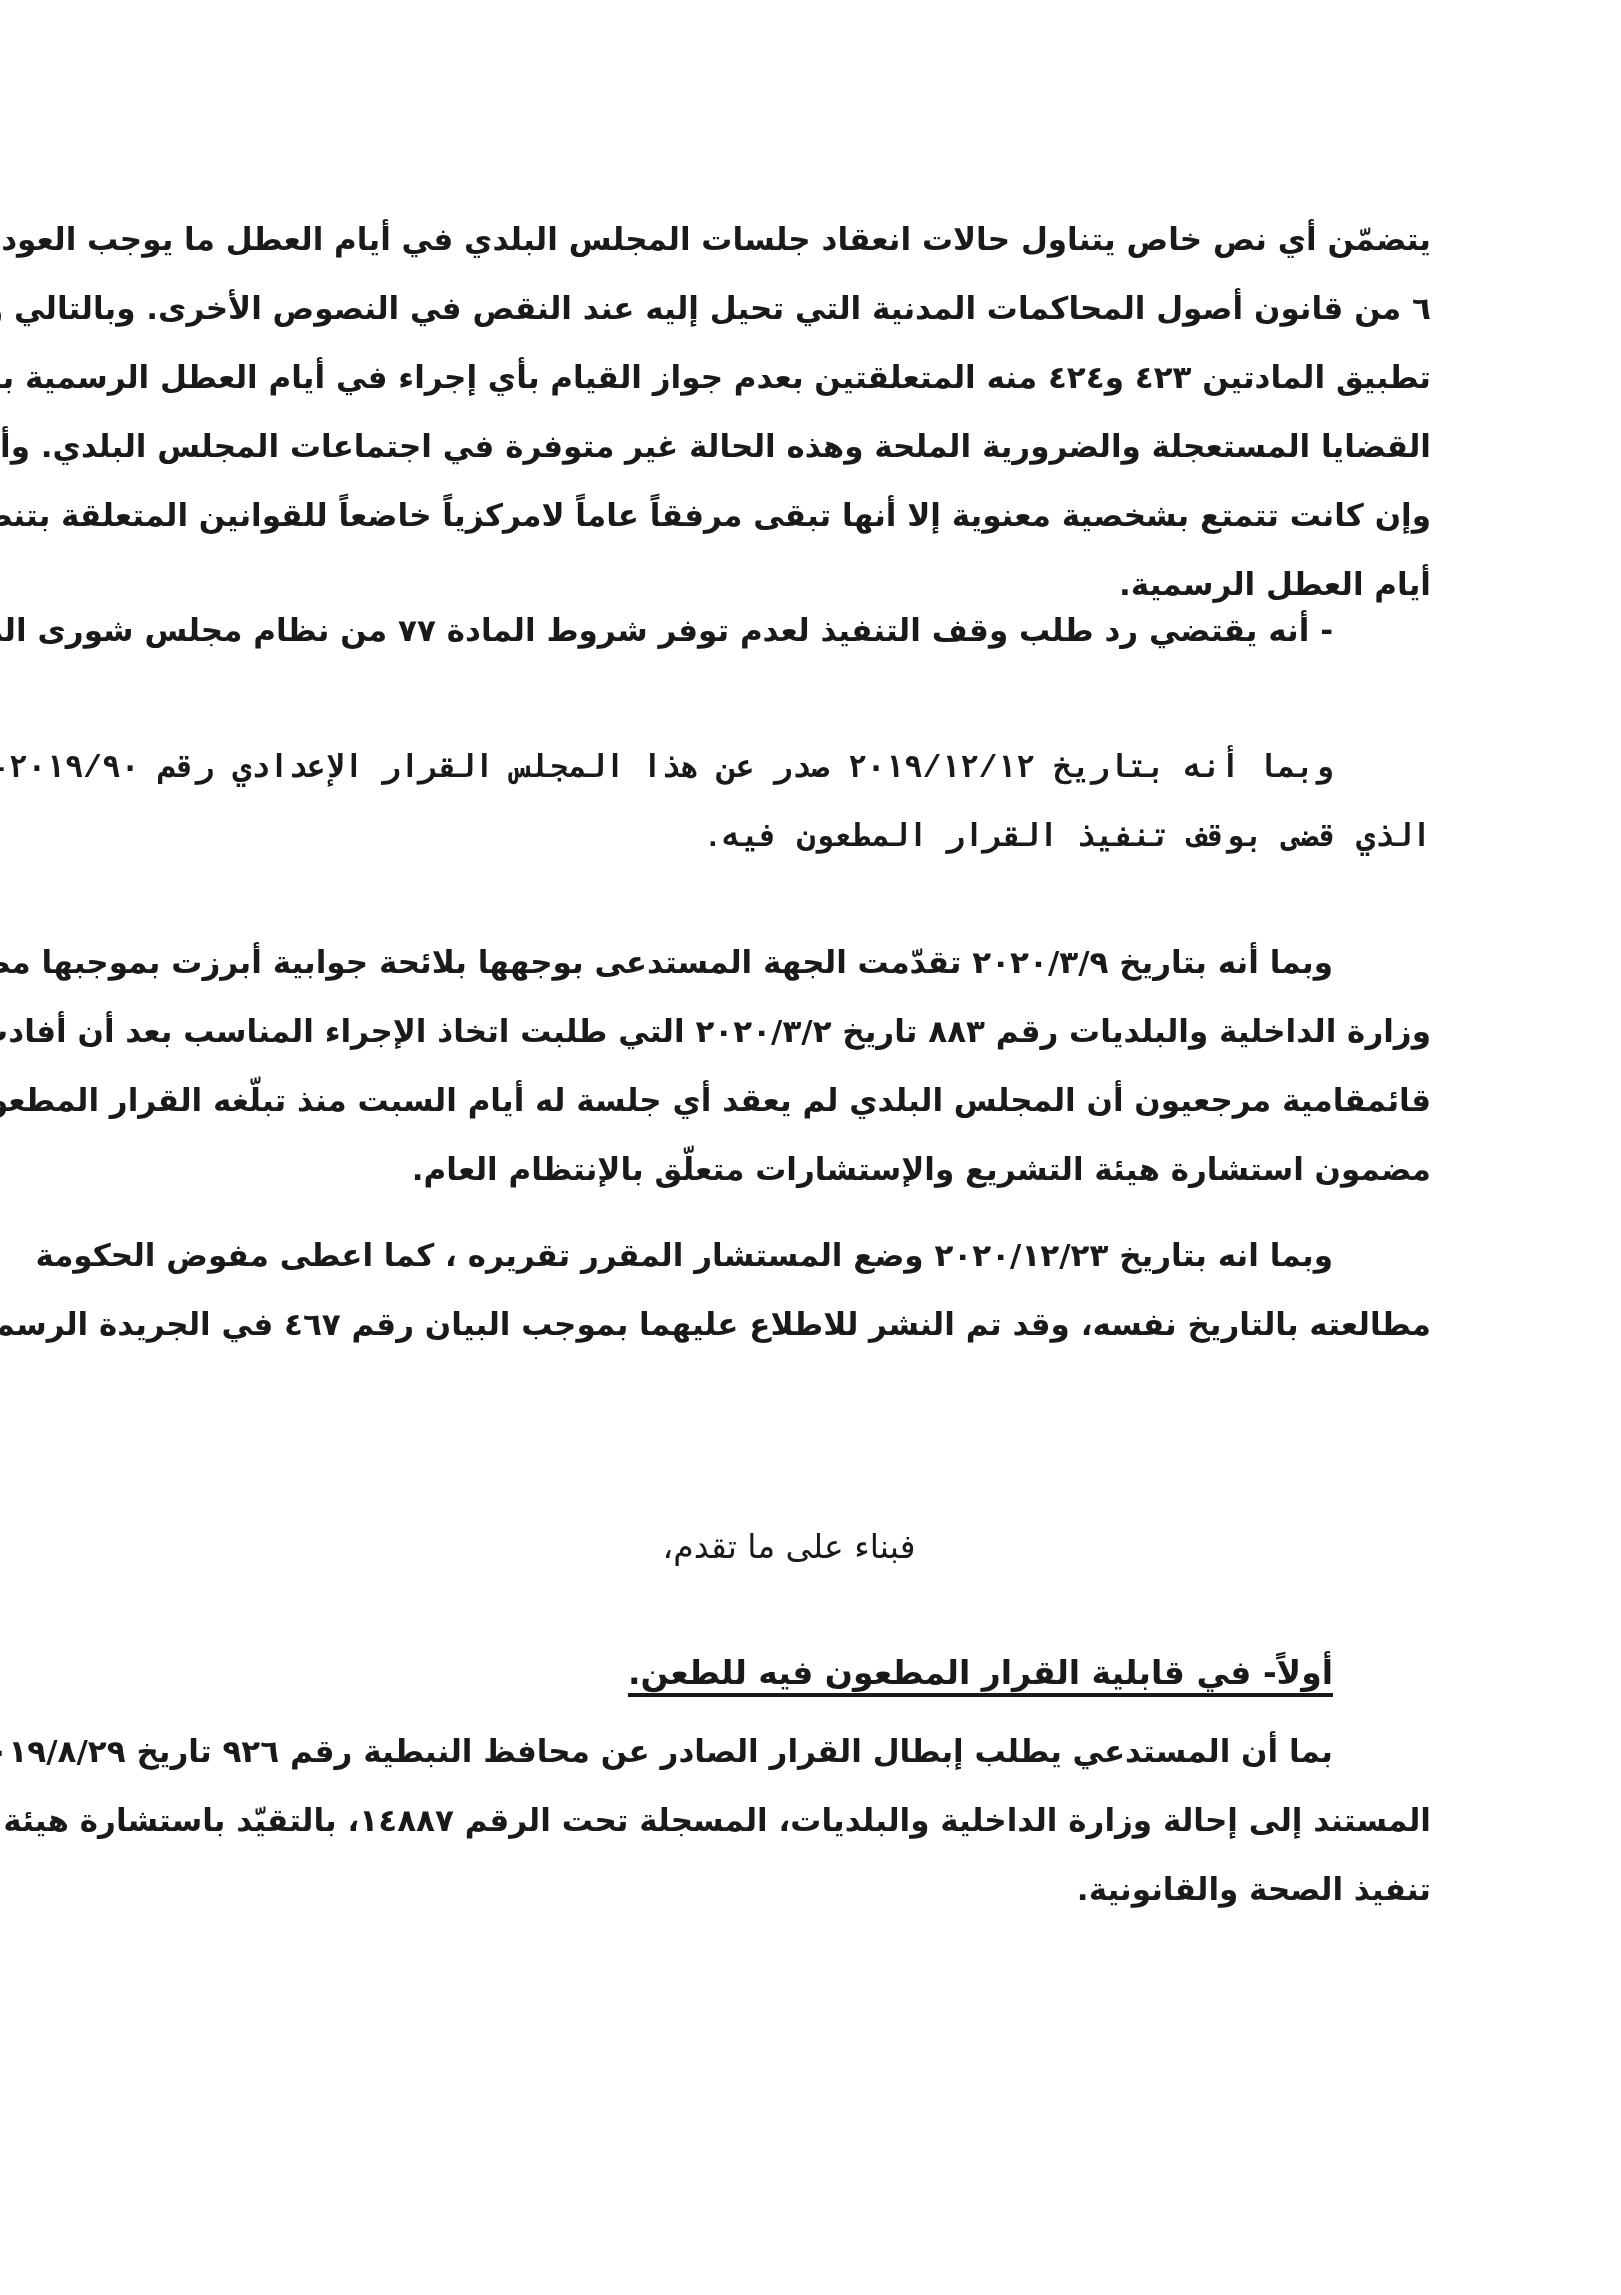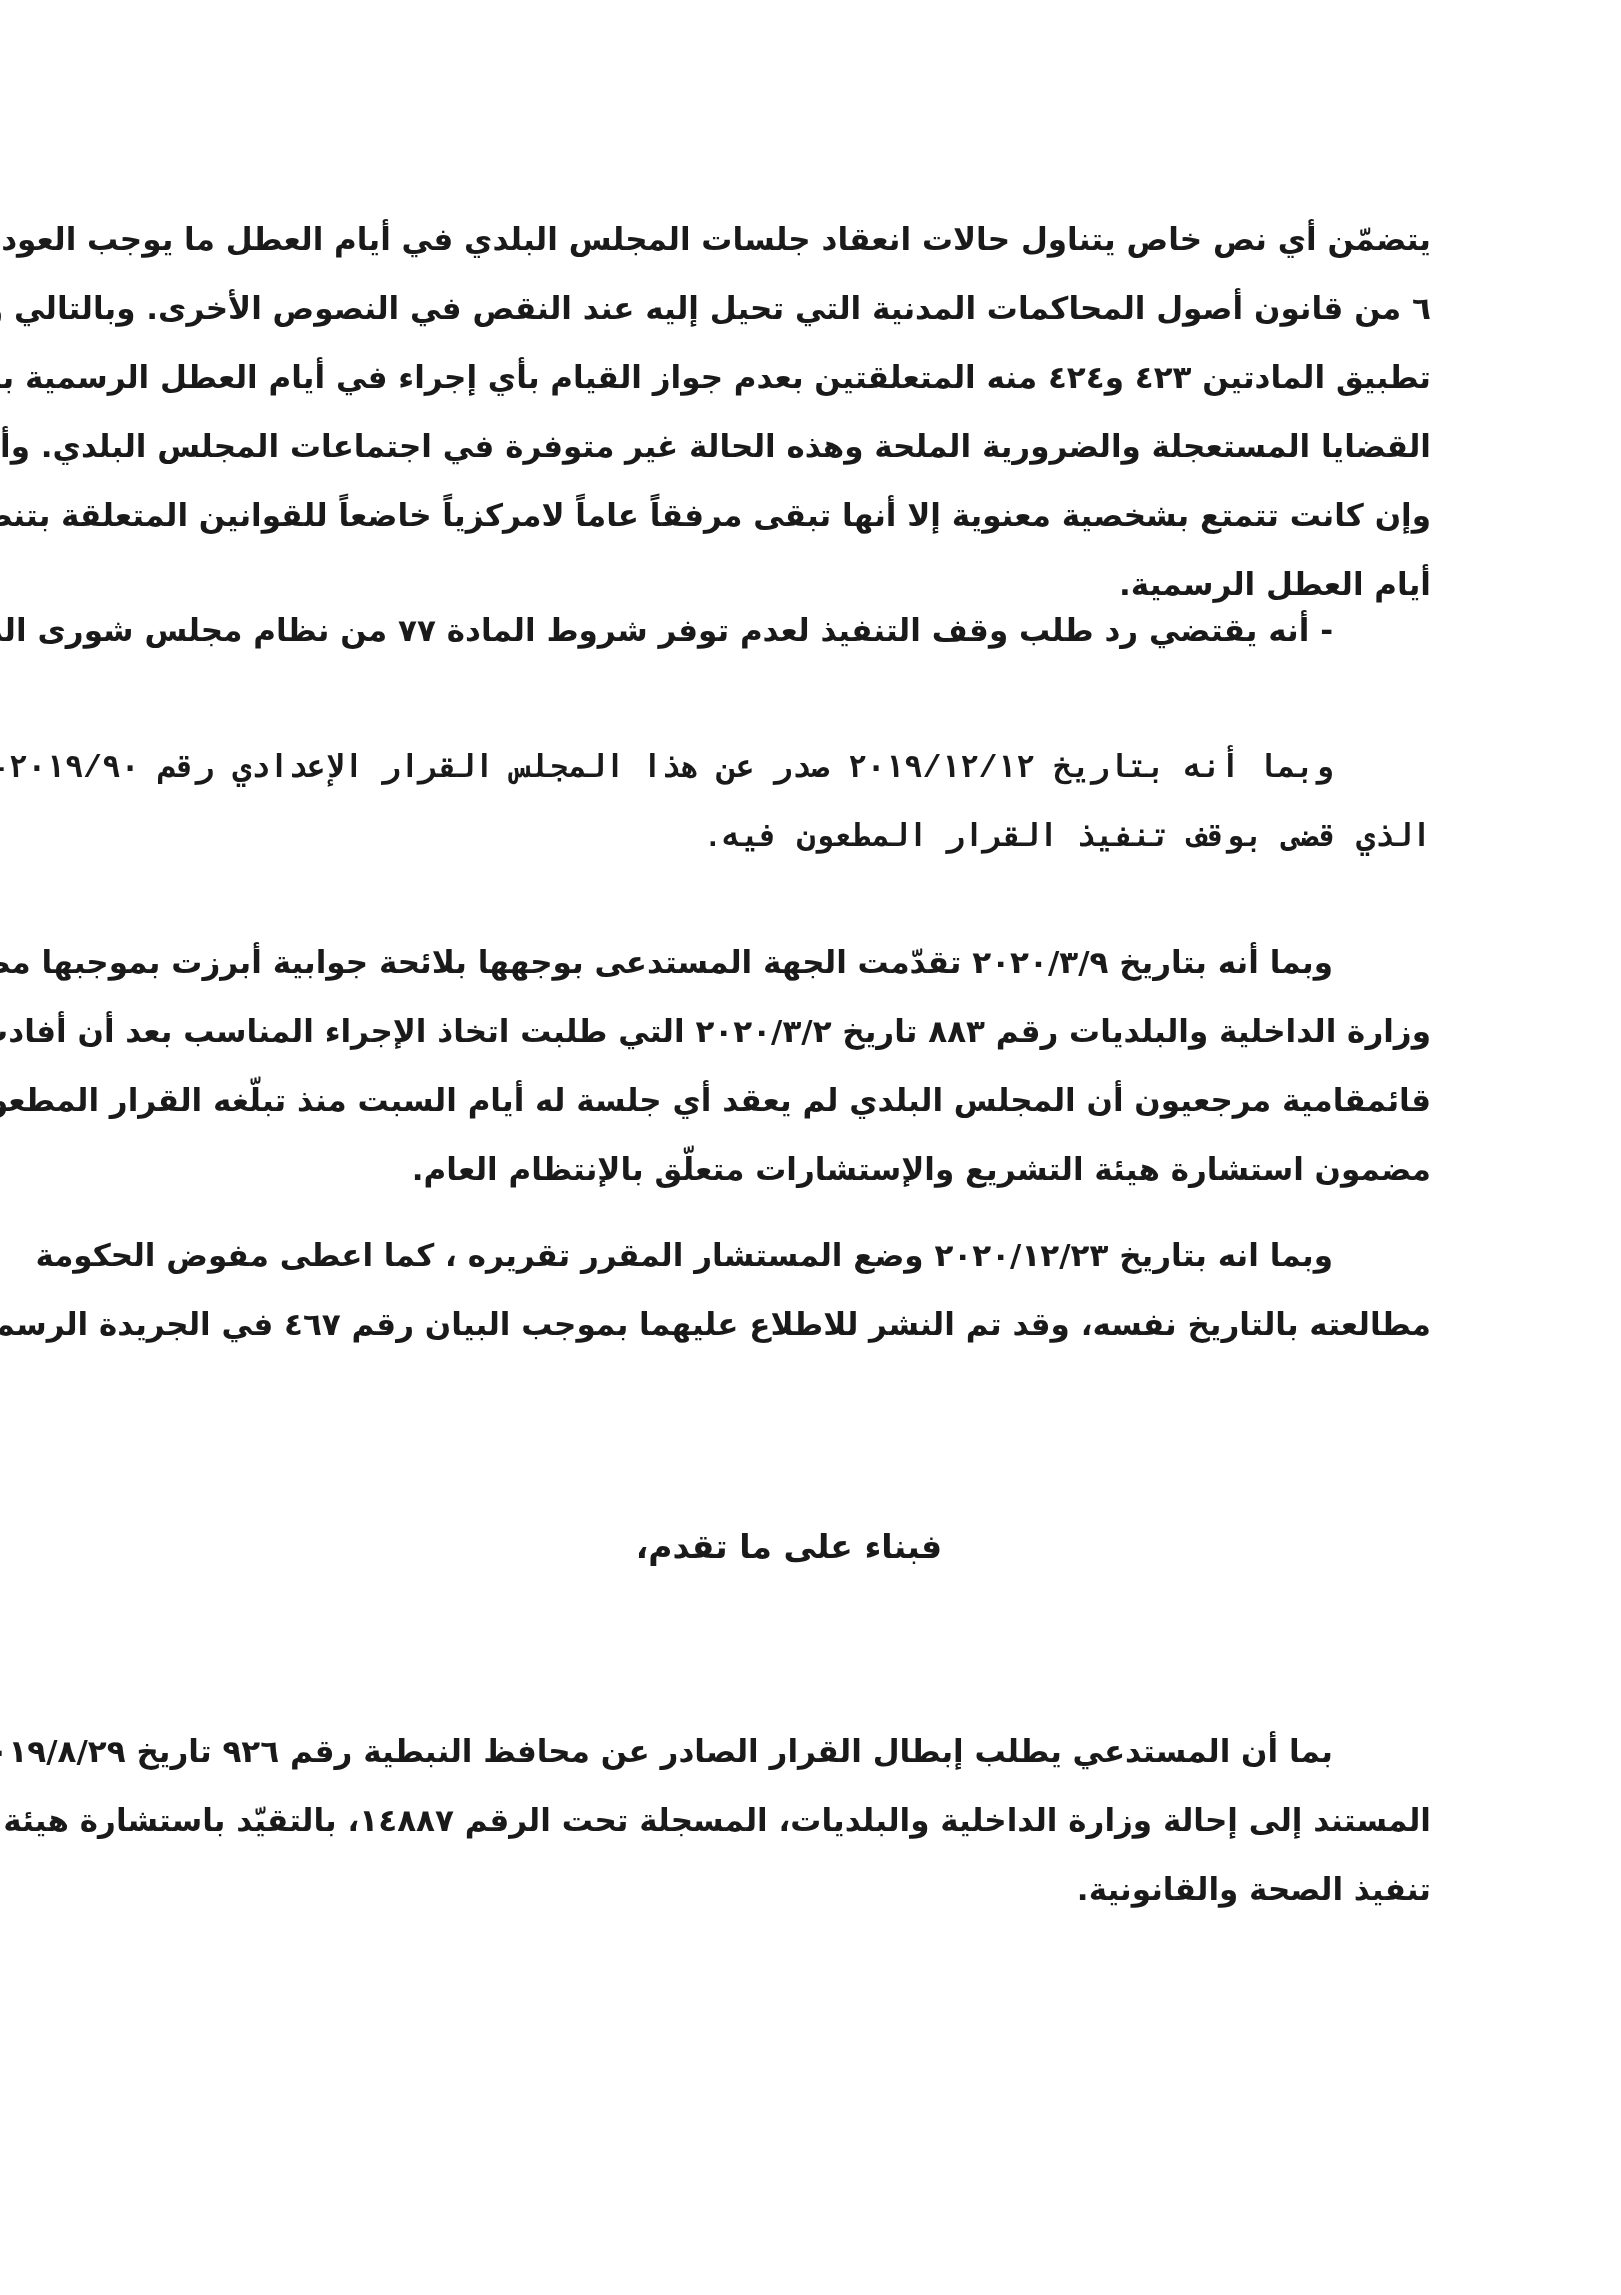--- a/index.html
+++ b/index.html
@@ -42,21 +42,21 @@
     }
     .line.last {
       text-align-last: right;
     }
     .heading-center {
       position: absolute;
       left: 0;
       right: 0;
       text-align: center;
       font-size: 33px;
-      font-weight: bold;
+      font-weight: normal;
       margin: 0;
     }
     .heading-underlined {
       position: absolute;
       right: 98px;
       font-size: 33px;
       font-weight: bold;
       text-decoration: underline;
       text-decoration-thickness: 3.9px;
       text-underline-offset: 9.2px;
@@ -93,20 +93,21 @@
     <span class="line last">مضمون استشارة هيئة التشريع والإستشارات متعلّق بالإنتظام العام.</span>
   </div>
 
   <div class="para" style="top:1221px;">
     <span class="line" style="padding-right:98px;">وبما انه بتاريخ ٢٠٢٠/١٢/٢٣ وضع المستشار المقرر تقريره ، كما اعطى مفوض الحكومة</span>
     <span class="line">مطالعته بالتاريخ نفسه، وقد تم النشر للاطلاع عليهما بموجب البيان رقم ٤٦٧ في الجريدة الرسمية تاريخ</span>
   </div>
 
   <p class="heading-center" style="top:1527px;">فبناء على ما تقدم،</p>
 
+  <p class="heading-underlined" style="top:1653px;">أولاً- في قابلية القرار المطعون فيه للطعن.</p>
 
   <div class="para" style="top:1717px;">
     <span class="line" style="padding-right:98px;">بما أن المستدعي يطلب إبطال القرار الصادر عن محافظ النبطية رقم ٩٢٦ تاريخ ٢٠١٩/٨/٢٩</span>
     <span class="line">المستند إلى إحالة وزارة الداخلية والبلديات، المسجلة تحت الرقم ١٤٨٨٧، بالتقيّد باستشارة هيئة التشريع</span>
     <span class="line last">تنفيذ الصحة والقانونية.</span>
   </div>
 
 </div>
 
 

